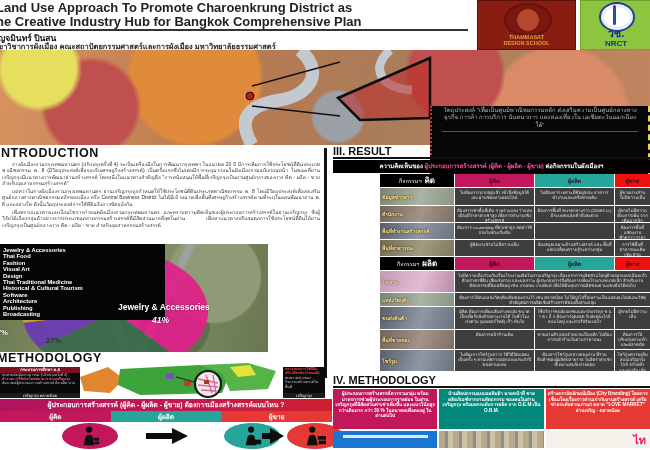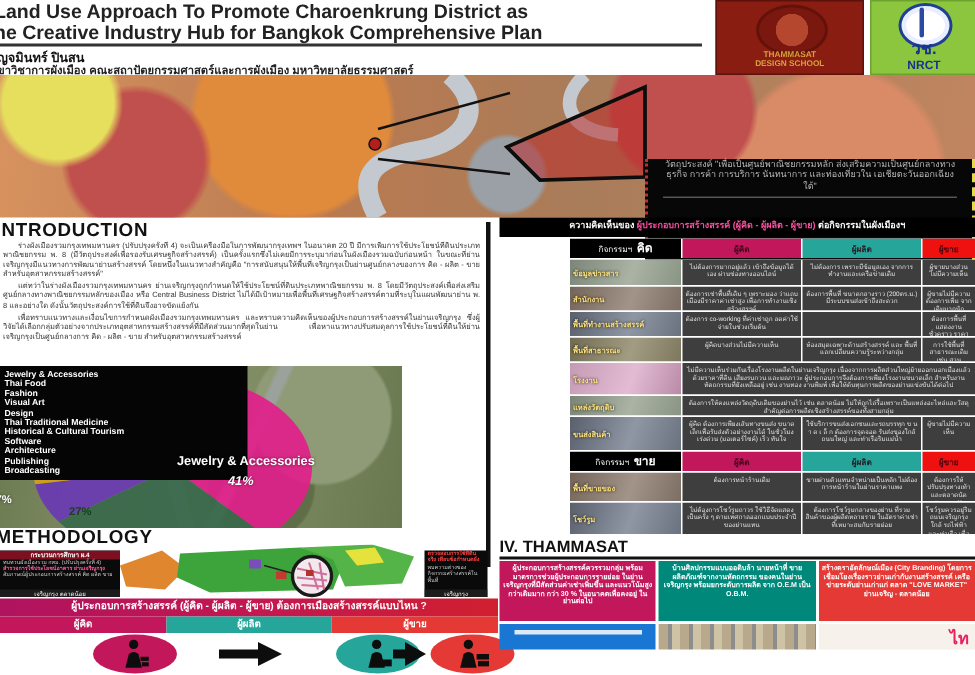--- a/index.html
+++ b/index.html
@@ -255,20 +255,21 @@
       <svg width="24" height="22" viewBox="0 0 26 24">
           <circle cx="10" cy="5" r="3.4" fill="#0d0d0d"></circle>
           <path d="M4 22 L6.5 12 Q10 9 13.5 12 L16 22 Z" fill="#0d0d0d"></path>
           <rect x="16" y="12" width="9" height="4" fill="#0d0d0d"></rect>
           <rect x="17" y="17" width="8" height="4" fill="#0d0d0d"></rect>
         </svg>
     </div>
   </div>
 
   <div class="rcol">
+    <div class="h-result">III. RESULT</div>
     <div class="tbar">
       <span>ความคิดเห็นของ</span>
       <span class="pink">ผู้ประกอบการสร้างสรรค์ (ผู้คิด - ผู้ผลิต - ผู้ขาย)</span>
       <span>ต่อกิจกรรมในผังเมืองฯ</span>
     </div>
 
     <div class="trow sec">
       <div class="cell seclab">
           <span class="secpre">กิจกรรมฯ</span>
           <span class="secword">คิด</span>
@@ -295,58 +296,58 @@
       <div class="cell body"></div>
       <div class="cell body">ต้องการพื้นที่แสดงงานชั่วคราว ราคาประหยัดในย่าน</div>
     </div>
     <div class="trow" style="height:16px">
       <div class="cell rlab ph-d">พื้นที่สาธารณะ</div>
       <div class="cell body">ผู้คิดบางส่วนไม่มีความเห็น</div>
       <div class="cell body">ห้องสมุดเฉพาะด้านสร้างสรรค์ และ พื้นที่แลกเปลี่ยนความรู้ระหว่างกลุ่ม</div>
       <div class="cell body">การใช้พื้นที่สาธารณะเดิม เช่น สวน สาธารณะเพื่อนัดพบปะกัน</div>
     </div>
 
+    <div class="trow sec">
+      <div class="cell seclab">
+          <span class="secpre">กิจกรรมฯ</span>
+          <span class="secword">ผลิต</span>
+        </div>
+      <div class="cell ch ch-think">ผู้คิด</div>
+      <div class="cell ch ch-make">ผู้ผลิต</div>
+      <div class="cell ch ch-sell">ผู้ขาย</div>
+    </div>
     <div class="trow" style="height:21px">
       <div class="cell rlab ph-pink">โรงงาน</div>
       <div class="cell body span3">ไม่มีความเห็นร่วมกันเรื่องโรงงานผลิตในย่านเจริญกรุง เนื่องจากการผลิตส่วนใหญ่ย้ายออกนอกเมืองแล้ว ด้วยราคาที่ดิน เสียงรบกวน และมลภาวะ ผู้ประกอบการจึงต้องการเพียงโรงงานขนาดเล็ก สำหรับงานหัตถกรรมที่ยังเหลืออยู่ เช่น งานทอง งานพิมพ์ เพื่อให้ต้นทุนการผลิตของย่านแข่งขันได้ต่อไป</div>
     </div>
     <div class="trow" style="height:13px">
       <div class="cell rlab ph-a">แหล่งวัตถุดิบ</div>
       <div class="cell body span3">ต้องการให้คงแหล่งวัตถุดิบเดิมของย่านไว้ เช่น ตลาดน้อย ไม่ให้ถูกไล่รื้อเพราะเป็นแหล่งอะไหล่และวัสดุสำคัญต่อการผลิตเชิงสร้างสรรค์ของทั้งสามกลุ่ม</div>
     </div>
     <div class="trow" style="height:22px">
       <div class="cell rlab ph-c">ขนส่งสินค้า</div>
       <div class="cell body">ผู้คิด ต้องการเพียงเส้นทางขนส่ง ขนาดเล็กเพื่อรับส่งตัวอย่างงานได้ ในชั่วโมงเร่งด่วน (มอเตอร์ไซค์) เร็ว ทันใจ</div>
       <div class="cell body">ใช้บริการขนส่งเอกชนและรถบรรทุก ข น า ด เ ล็ ก ต้องการจุดจอด รับส่งของใกล้ถนนใหญ่ และท่าเรือริมแม่น้ำ</div>
       <div class="cell body">ผู้ขายไม่มีความเห็น</div>
     </div>
 
-    <div class="trow sec">
-      <div class="cell seclab">
-          <span class="secpre">กิจกรรมฯ</span>
-          <span class="secword">ขาย</span>
-        </div>
-      <div class="cell ch ch-think">ผู้คิด</div>
-      <div class="cell ch ch-make">ผู้ผลิต</div>
-      <div class="cell ch ch-sell">ผู้ขาย</div>
-    </div>
     <div class="trow" style="height:19px">
       <div class="cell rlab ph-b">พื้นที่ขายของ</div>
       <div class="cell body">ต้องการหน้าร้านเดิม</div>
       <div class="cell body">ขายผ่านตัวแทนจำหน่ายเป็นหลัก ไม่ต้อง การหน้าร้านในย่านราคาแพง</div>
       <div class="cell body">ต้องการให้ปรับปรุงทางเท้า และตลาดนัด สร้างสรรค์ริมถนนเจริญกรุง</div>
     </div>
     <div class="trow" style="height:21px">
       <div class="cell rlab ph-c">โชว์รูม</div>
       <div class="cell body">ไม่ต้องการโชว์รูมถาวร ใช้วิธีจัดแสดง เป็นครั้ง ๆ ตามเทศกาลออกแบบประจำปี ของย่านแทน</div>
       <div class="cell body">ต้องการโชว์รูมกลางของย่าน ที่รวม สินค้าของผู้ผลิตหลายราย ในอัตราค่าเช่า ที่เหมาะสมกับรายย่อย</div>
       <div class="cell body">โชว์รูมควรอยู่ริมถนนเจริญกรุง ใกล้ รถไฟฟ้าและท่าเรือ เพื่อให้นักท่องเที่ยว เข้าถึงง่าย</div>
     </div>
 
-    <div class="h-sugg">IV. THAMMASAT</div>
+    <div class="h-sugg">IV. METHODOLOGY</div>
     <div class="sboxes">
       <div class="sbox sb1">ผู้ประกอบการสร้างสรรค์ควรรวมกลุ่ม พร้อมมาตรการช่วยผู้ประกอบการรายย่อย ในย่านเจริญกรุงที่มีสัดส่วนค่าเช่าเพิ่มขึ้น และแนวโน้มสูงกว่าเดิมมาก กว่า 30 % ในอนาคตเพื่อคงอยู่ ในย่านต่อไป</div>
       <div class="sbox sb2">บ้านศิลปกรรมแบบออดิบล้า นายหน้าที่ ขายผลิตภัณฑ์จากงานหัตถกรรม ของคนในย่านเจริญกรุง พร้อมยกระดับการผลิต จาก O.E.M เป็น O.B.M.</div>
       <div class="sbox sb3">สร้างตราอัตลักษณ์เมือง (City Branding) โดยการ เชื่อมโยงเรื่องราวย่านเก่ากับงานสร้างสรรค์ เครือข่ายระดับย่านเก่าแก่ ตลาด "LOVE MARKET" ย่านเจริญ - ตลาดน้อย</div>
     </div>
     <div class="simgs">
       <div class="simg si1">
         <div class="bar" style="top:4px"></div>
 
       </div>

